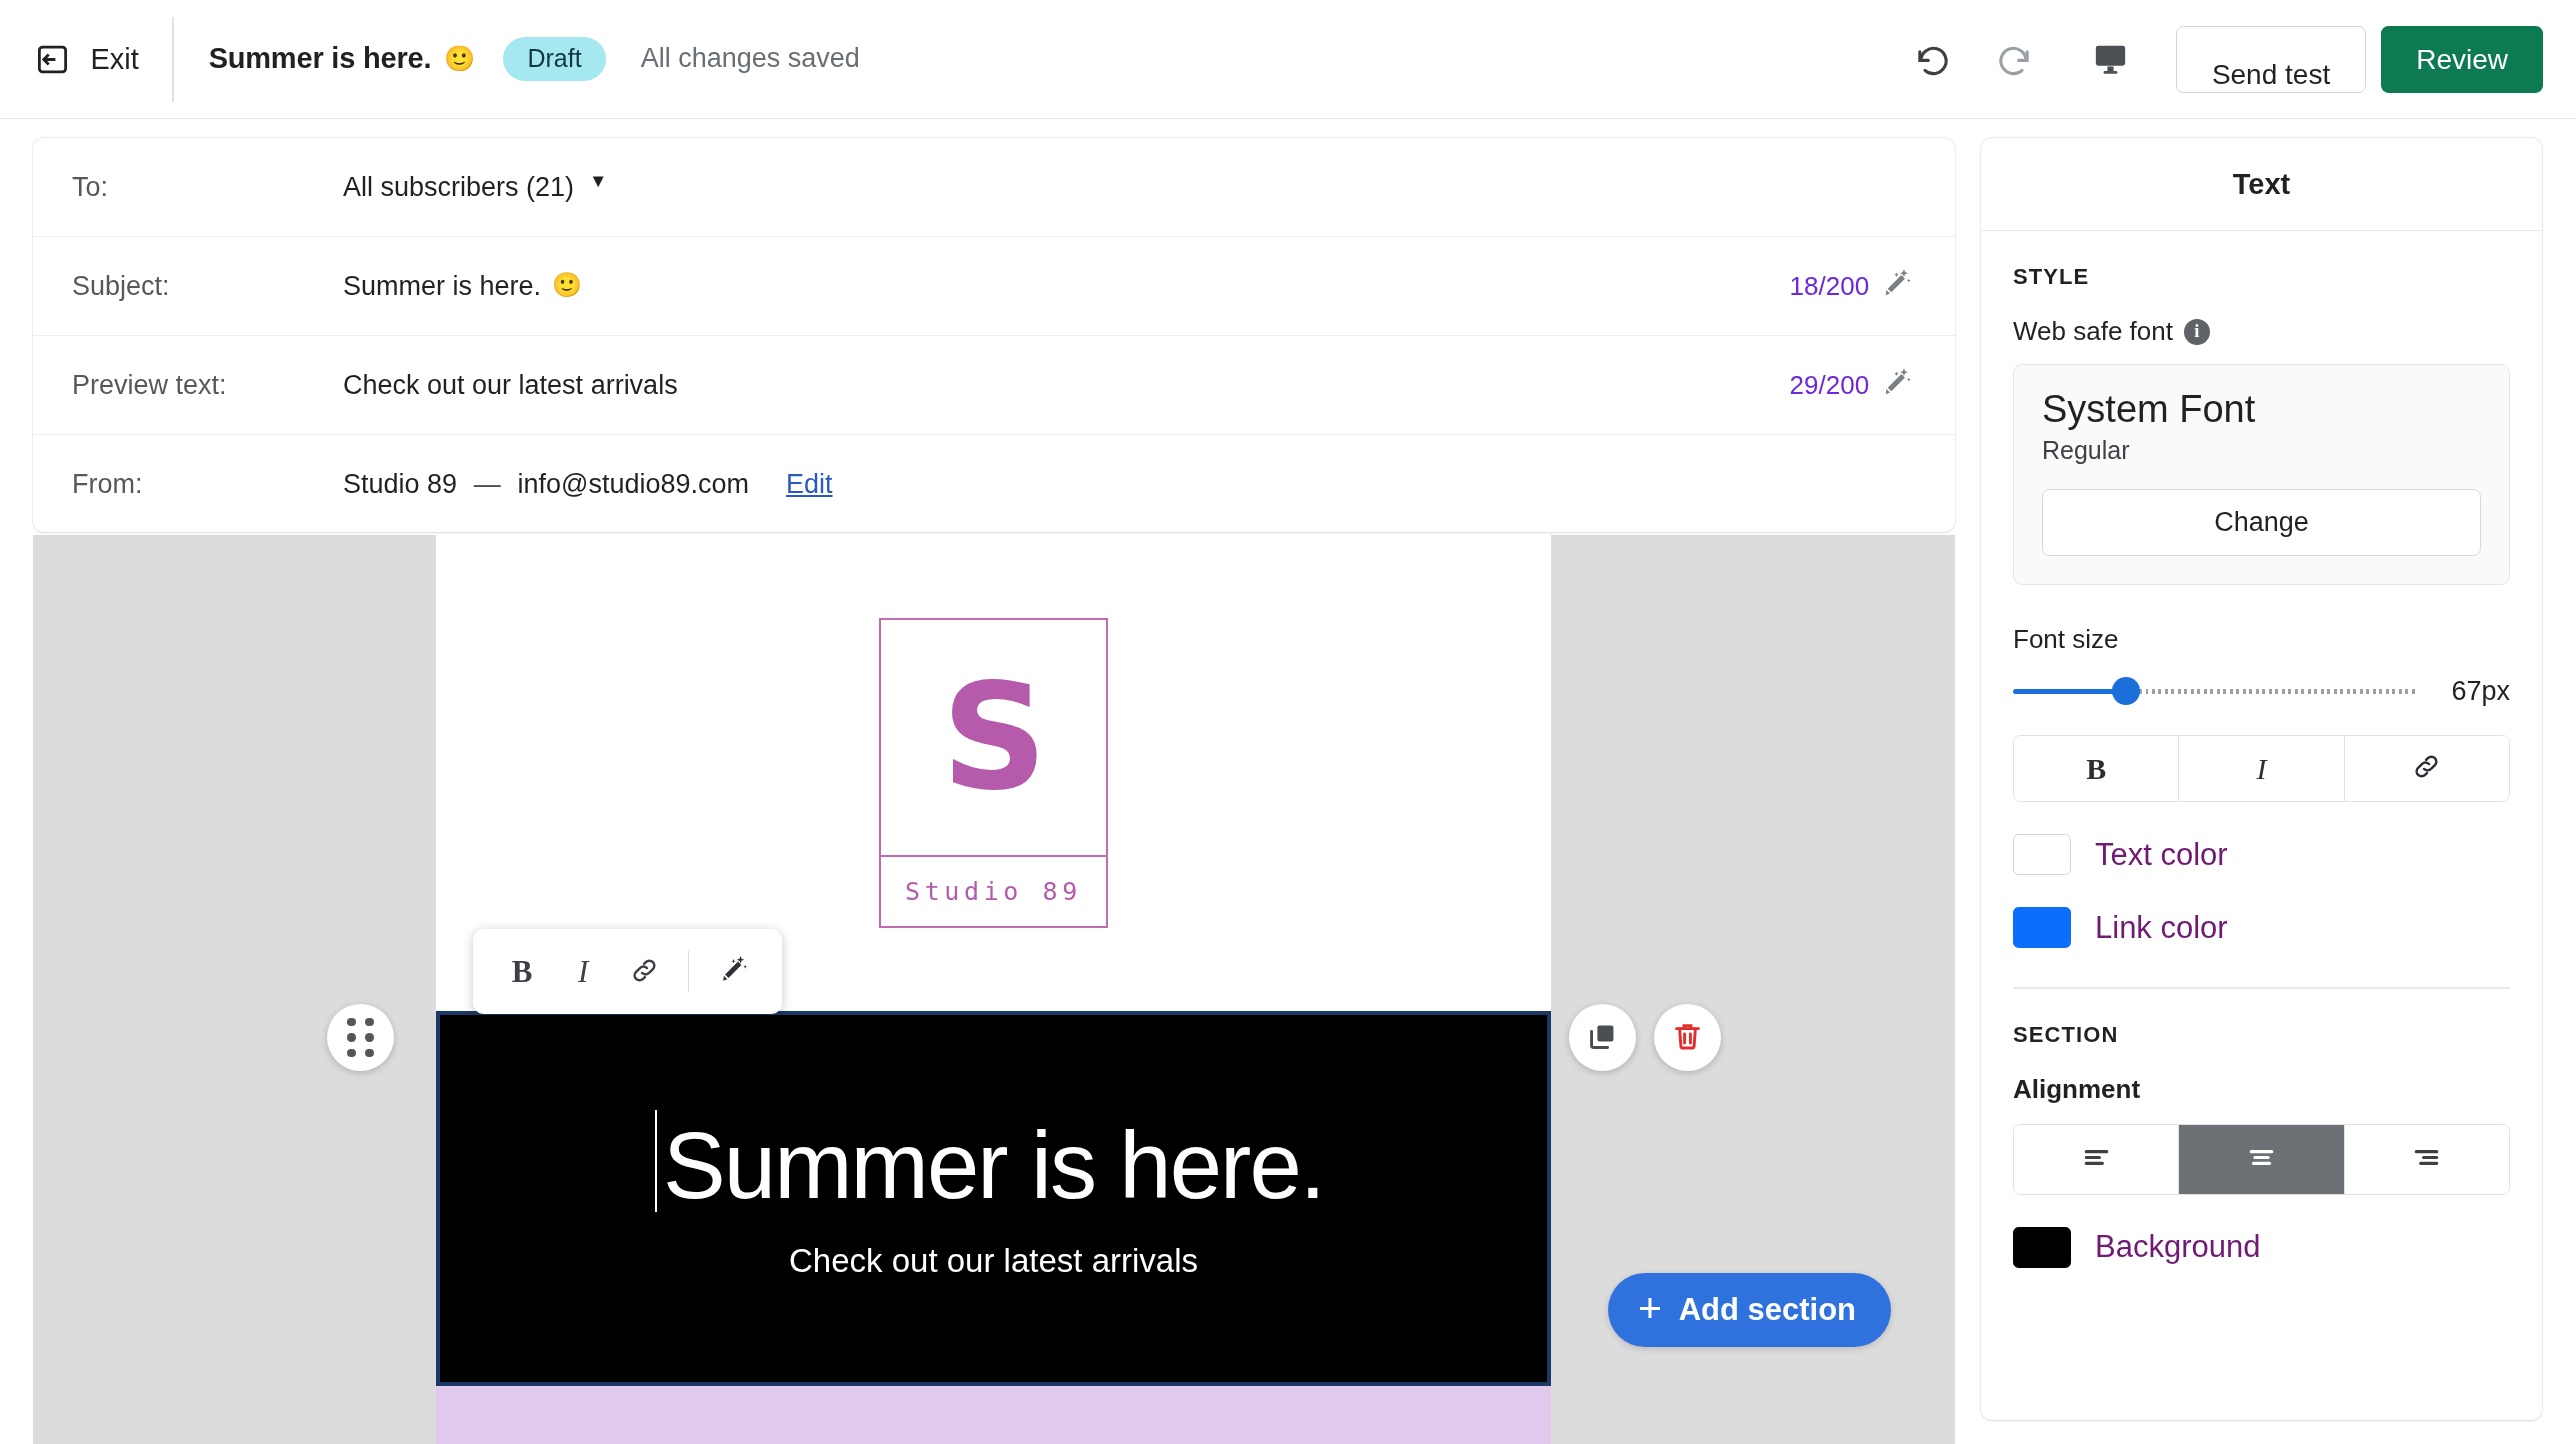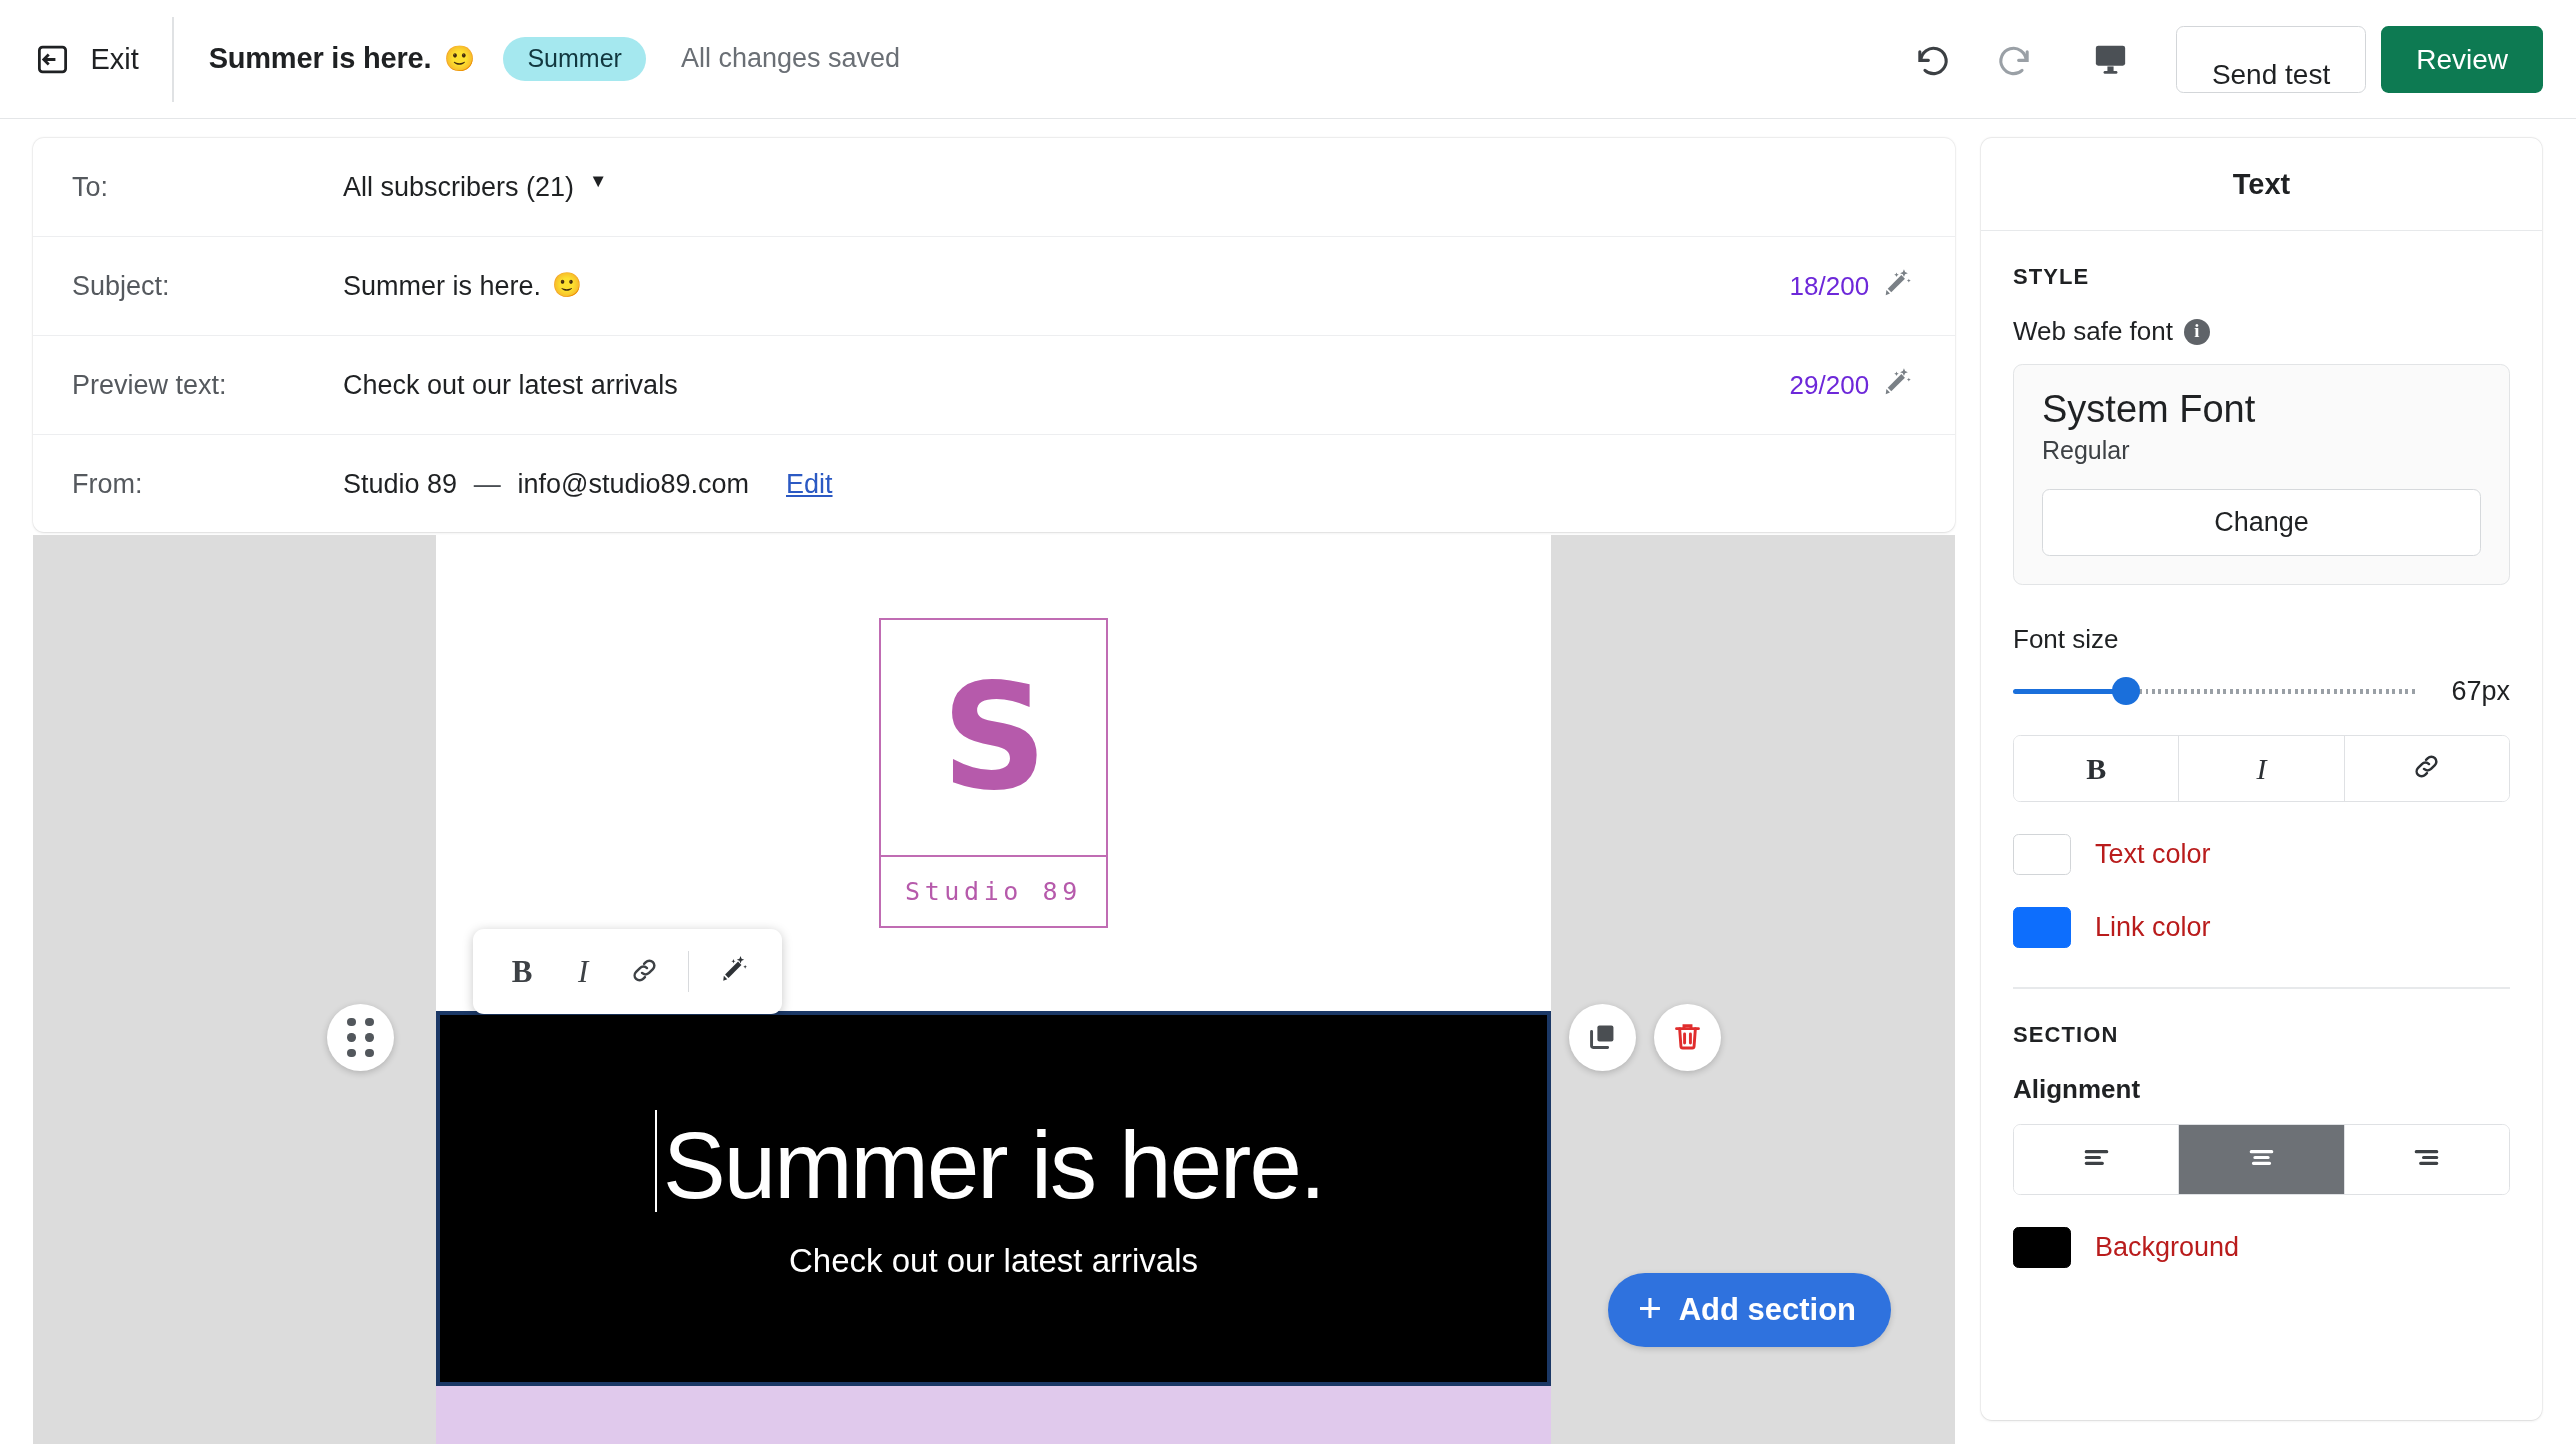--- a/index.html
+++ b/index.html
@@ -237,21 +237,21 @@
     display:flex; align-items:center; justify-content:center; color:#2c3034;
     border-right: 1.9px solid #dfe1e4; font-family:"Liberation Serif", serif;
   }
   .trio-btn:last-child { border-right: none; }
   .trio-b { font-size: 30px; font-weight: 700; }
   .trio-i { font-size: 30px; font-style: italic; }
   .color-row { display:flex; align-items:center; gap: 24px; margin-top: 32px; }
   .swatch {
     width: 58px; height: 41px; border-radius: 5.6px; border: 1.9px solid #d2d5d8; cursor:pointer;
   }
-  .color-label { font-size: 27px; color:#b91c1c; }
+  .color-label { font-size: 31px; color:#701a75; }
   .panel-divider { height: 1.9px; background:#e7e9eb; margin-top: 39px; }
   .align-label { font-size: 26px; color:#1f2123; margin-top: 1.9px; font-weight: bold; }
   .align-group {
     display:flex; margin-top: 18.6px; border: 1.9px solid #dfe1e4; border-radius: 7.4px; overflow:hidden;
   }
   .align-btn {
     flex:1; height: 69px; background:#ffffff; border:none; cursor:pointer;
     display:flex; align-items:center; justify-content:center;
     border-right: 1.9px solid #dfe1e4;
   }
@@ -273,21 +273,21 @@
         </svg>
       </span>
       <span class="exit-label">Exit</span>
     </div>
 
     <div class="topbar-divider"></div>
 
     <div class="title-group">
       <span class="camp-title">Summer is here.</span>
       <span class="camp-emoji">🙂</span>
-      <span class="draft-badge">Summer</span>
+      <span class="draft-badge">Draft</span>
       <span class="saved-text">All changes saved</span>
     </div>
 
     <div class="topbar-right">
       <button class="icon-btn">
         <span>
           <svg width="41" height="41" viewBox="0 0 24 24" fill="none" stroke="#3c4044" stroke-width="1.8" stroke-linecap="round">
             <path d="M4 7.5v5h5"></path>
             <path d="M4.6 12.5A7.4 7.4 0 1 1 7 18.3"></path>
           </svg>

